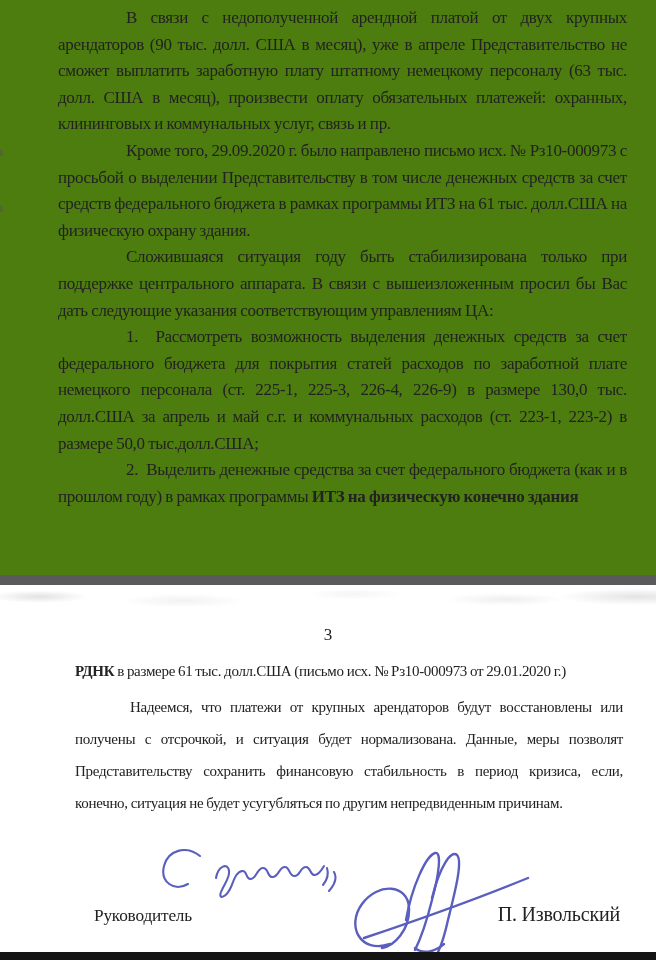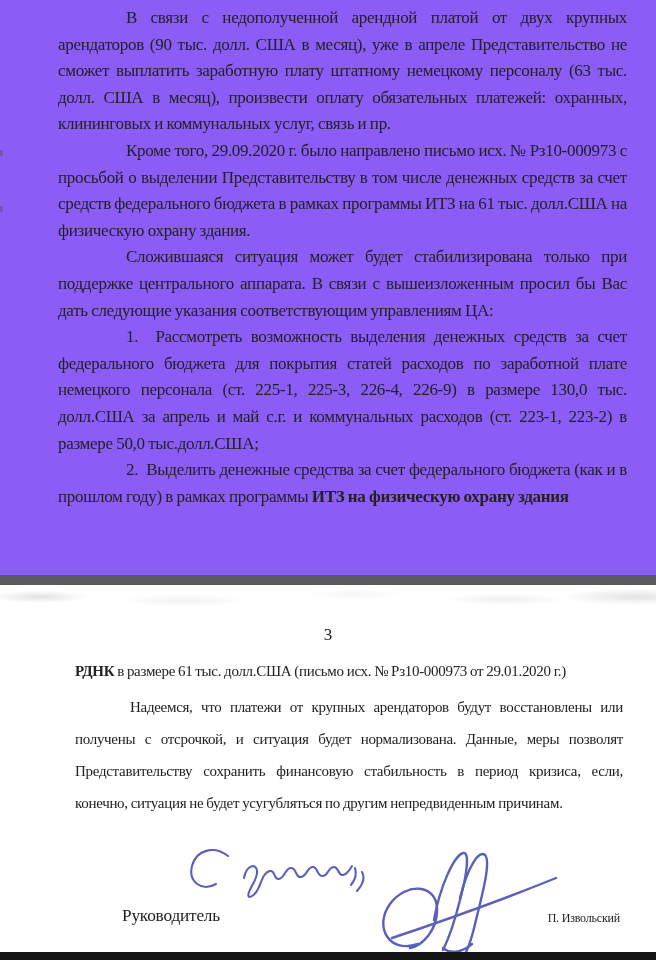--- a/index.html
+++ b/index.html
@@ -13,21 +13,21 @@
     overflow: hidden;
     font-family: "Liberation Serif", "DejaVu Serif", serif;
     color: #222222;
   }
 
   
   .sheet1 {
     position: relative;
     height: 575px;
     padding: 5px 29px 0 58px;
-    background: #8b5cf6;
+    background: #4d7c0f;
   }
   .sheet1 .p {
     margin: 0;
     font-size: 17px;
     line-height: 26.6px;
     letter-spacing: -0.3px;
     word-spacing: -0.5px;
     text-align: justify;
     text-indent: 68px;
   }
@@ -82,41 +82,40 @@
     text-align: justify;
   }
   .p-lead { margin-top: 10px !important; text-indent: 0; }
   .p-closing { margin-top: 4px !important; text-indent: 55px; }
 
   
   .signature-area {
     position: absolute;
     left: 0; right: 0; bottom: 0;
     height: 112px;
-    margin-left: 28px;
   }
   .handwriting-svg {
     position: absolute;
     left: 130px;
     top: 0;
     width: 420px;
     height: 112px;
   }
   .role-label {
     position: absolute;
     left: 94px;
     bottom: 26px;
     font-size: 17.3px;
     letter-spacing: -0.2px;
   }
   .name-label {
     position: absolute;
     right: 36px;
     bottom: 26px;
-    font-size: 12px;
+    font-size: 20px;
     letter-spacing: -0.2px;
     text-align: right;
   }
 
   
   .bottom-bar {
     position: absolute;
     left: 0; right: 0; bottom: 0;
     height: 8px;
     background: #141414;
@@ -129,25 +128,25 @@
 <div id="page">
 
   <div class="sheet1">
     <div class="scan-tick tick-a"></div>
     <div class="scan-tick tick-b"></div>
 
     <p class="p">В связи с недополученной арендной платой от двух крупных арендаторов (90 тыс. долл. США в месяц), уже в апреле Представительство не сможет выплатить заработную плату штатному немецкому персоналу (63 тыс. долл. США в месяц), произвести оплату обязательных платежей: охранных, клининговых и коммунальных услуг, связь и пр.</p>
 
     <p class="p">Кроме того, 29.09.2020 г. было направлено письмо исх. № Рз10-000973 с просьбой о выделении Представительству в том числе денежных средств за счет средств федерального бюджета в рамках программы ИТЗ на 61 тыс. долл.США на физическую охрану здания.</p>
 
-    <p class="p">Сложившаяся ситуация может будет стабилизирована только при поддержке центрального аппарата. В связи с вышеизложенным просил бы Вас дать следующие указания соответствующим управлениям ЦА:</p>
+    <p class="p">Сложившаяся ситуация году быть стабилизирована только при поддержке центрального аппарата. В связи с вышеизложенным просил бы Вас дать следующие указания соответствующим управлениям ЦА:</p>
 
     <p class="p">1.&nbsp; Рассмотреть возможность выделения денежных средств за счет федерального бюджета для покрытия статей расходов по заработной плате немецкого персонала (ст. 225-1, 225-3, 226-4, 226-9) в размере 130,0 тыс. долл.США за апрель и май с.г. и коммунальных расходов (ст. 223-1, 223-2) в размере 50,0 тыс.долл.США;</p>
 
-    <p class="p"><span>2.&nbsp; Выделить денежные средства за счет федерального бюджета (как и в прошлом году) в рамках программы </span><span class="bold">ИТЗ на физическую охрану здания</span></p>
+    <p class="p"><span>2.&nbsp; Выделить денежные средства за счет федерального бюджета (как и в прошлом году) в рамках программы </span><span class="bold">ИТЗ на физическую конечно здания</span></p>
   </div>
 
   <div class="separator-band"></div>
 
   <div class="sheet2">
     <div class="noise-strip"></div>
 
     <p class="page-number">3</p>
 
     <p class="p p-lead"><span class="bold">РДНК</span><span> в размере 61 тыс. долл.США (письмо исх. № Рз10-000973 от 29.01.2020 г.)</span></p>

